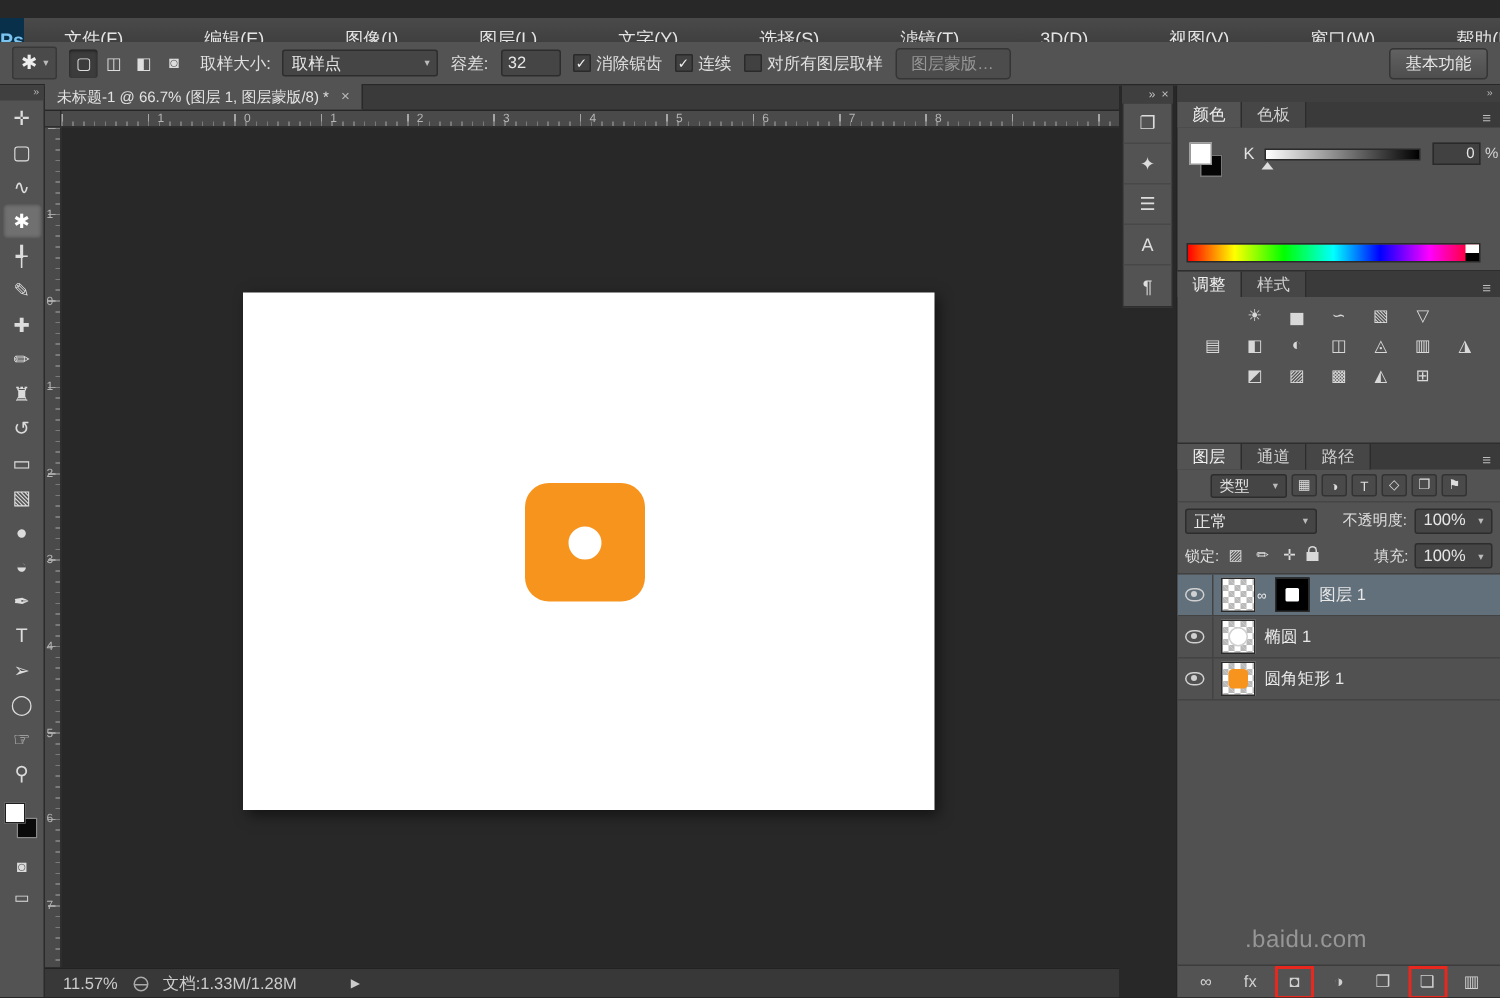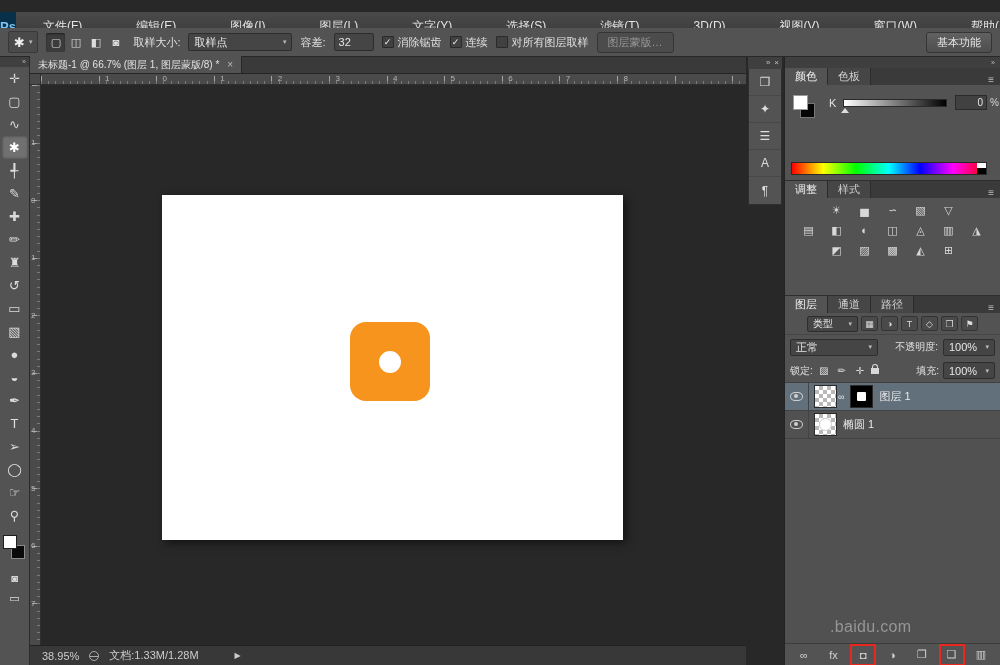--- a/index.html
+++ b/index.html
@@ -303,21 +303,21 @@
     </div>
   <div id="canvas-area">
     <div id="doc-canvas">
       <div id="app-icon">
         <div class="ring"></div>
       </div>
     </div>
   </div>
 
   <div id="statusbar">
-    <span>38.95%</span>
+    <span>11.57%</span>
     <span class="globe"></span>
     <span>文档:1.33M/1.28M</span>
     <span id="status-arrow">▶</span>
   </div>
 
   <div id="mini-dock">
     <div class="mini-head">
       <span>»</span>
       <span>×</span>
     </div>
@@ -442,20 +442,29 @@
       </div>
       <div class="layer-row">
         <div class="eye-cell">
             <span class="eye"></span>
           </div>
         <div class="thumb checker">
             <span class="shape-circle"></span>
           </div>
         <span class="layer-name">椭圆 1</span>
       </div>
+      <div class="layer-row">
+        <div class="eye-cell">
+            <span class="eye"></span>
+          </div>
+        <div class="thumb checker">
+            <span class="shape-rrect"></span>
+          </div>
+        <span class="layer-name">圆角矩形 1</span>
+      </div>
     </div>
 
     <div id="layers-footer">
         <div class="foot-icon">∞</div>
         <div class="foot-icon">fx</div>
         <div class="foot-icon red-ring">◘</div>
         <div class="foot-icon">◑</div>
         <div class="foot-icon">❐</div>
         <div class="foot-icon red-ring">❏</div>
         <div class="foot-icon">▥</div>

